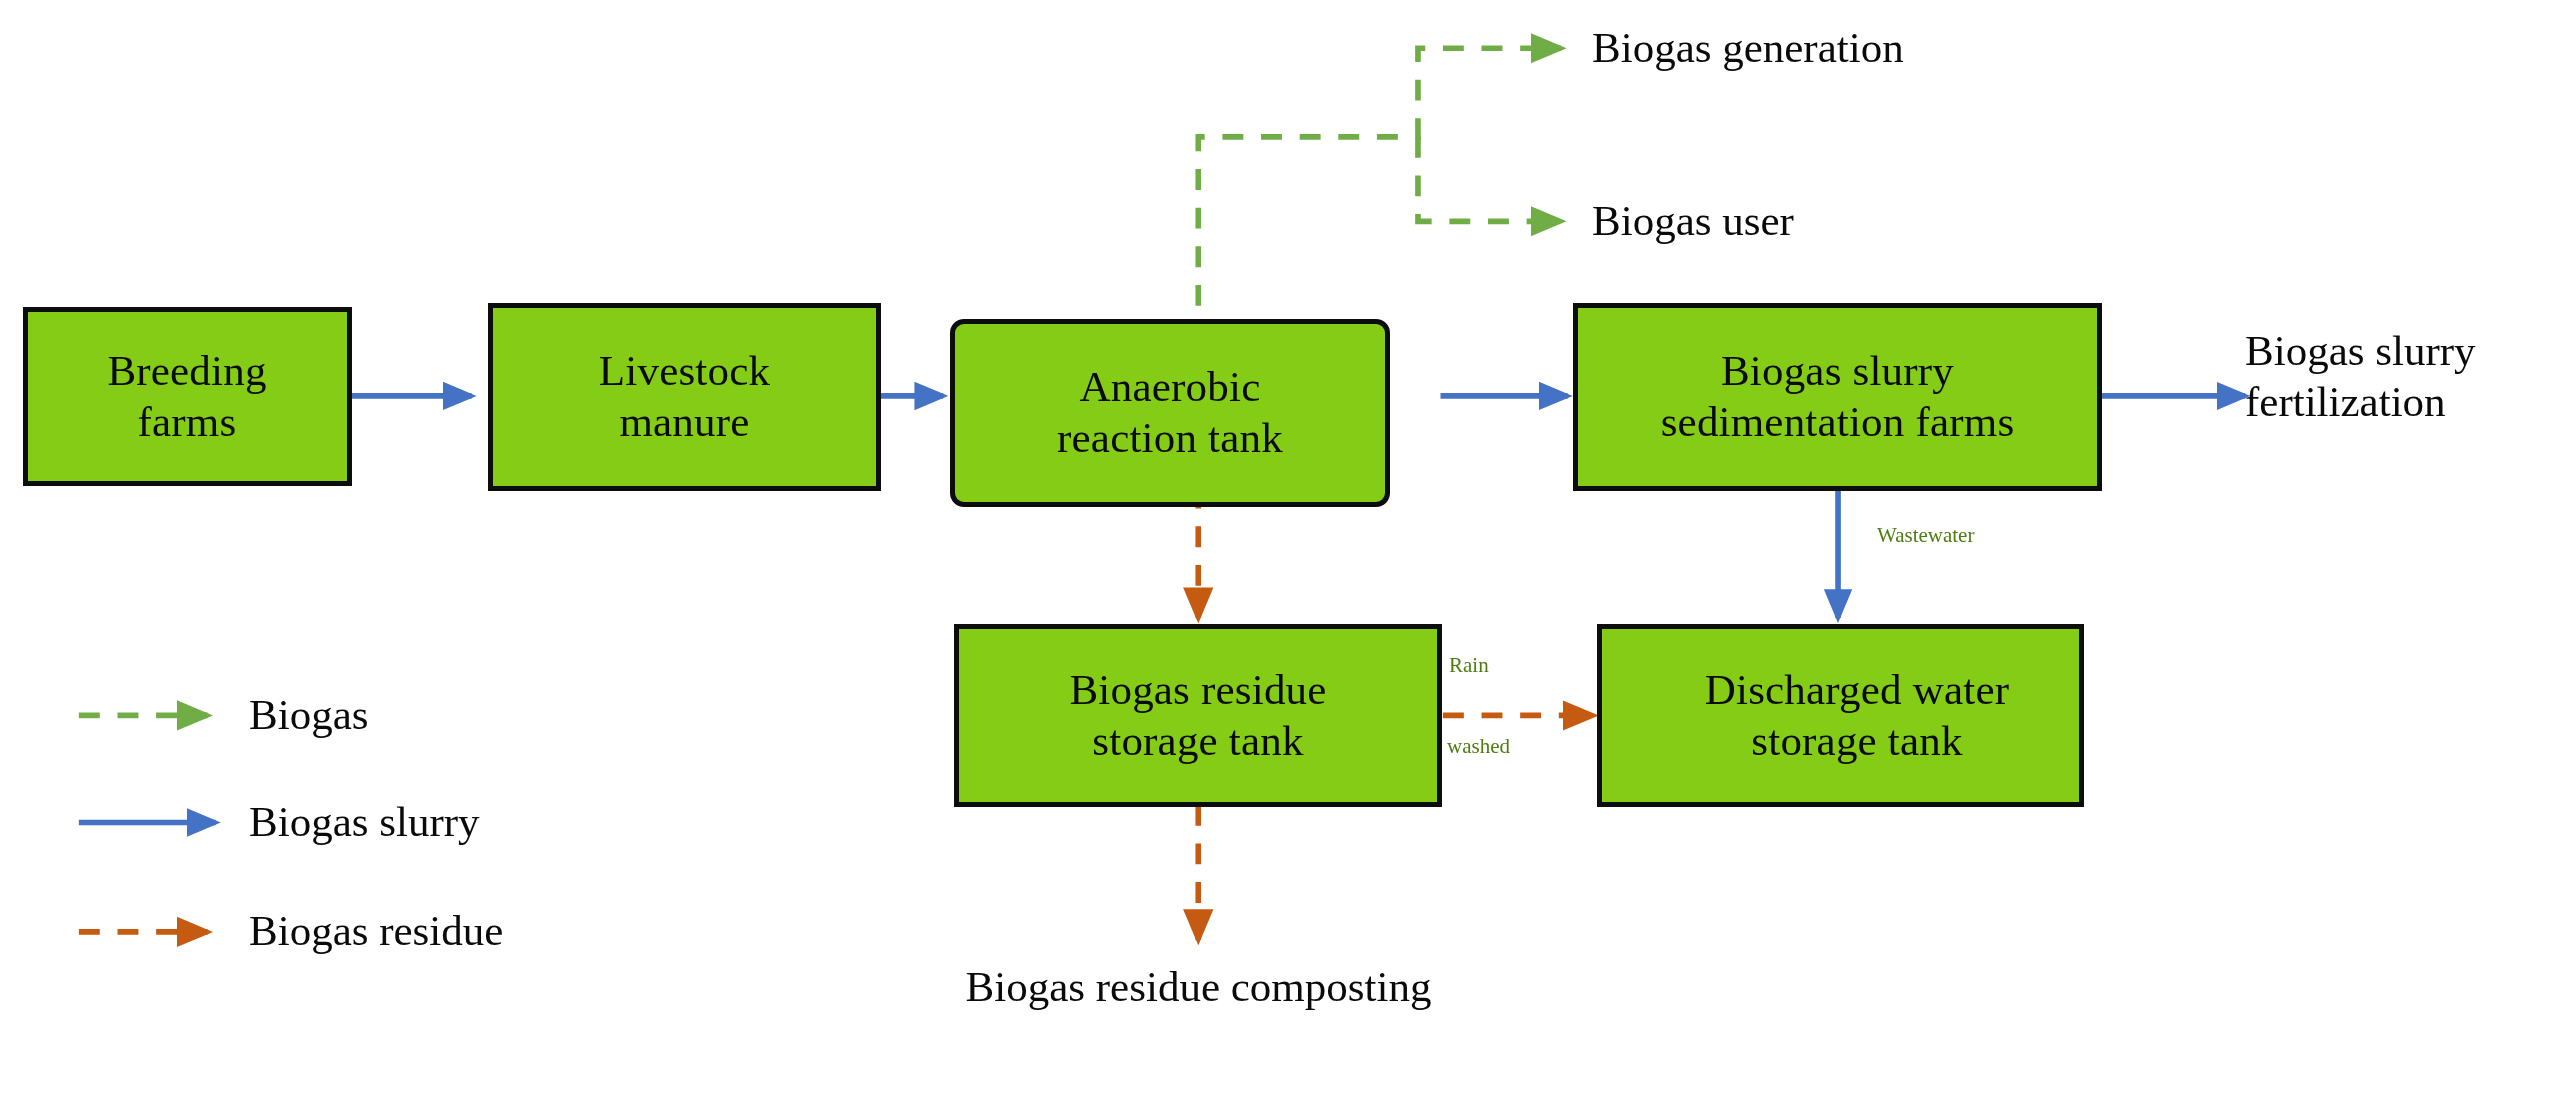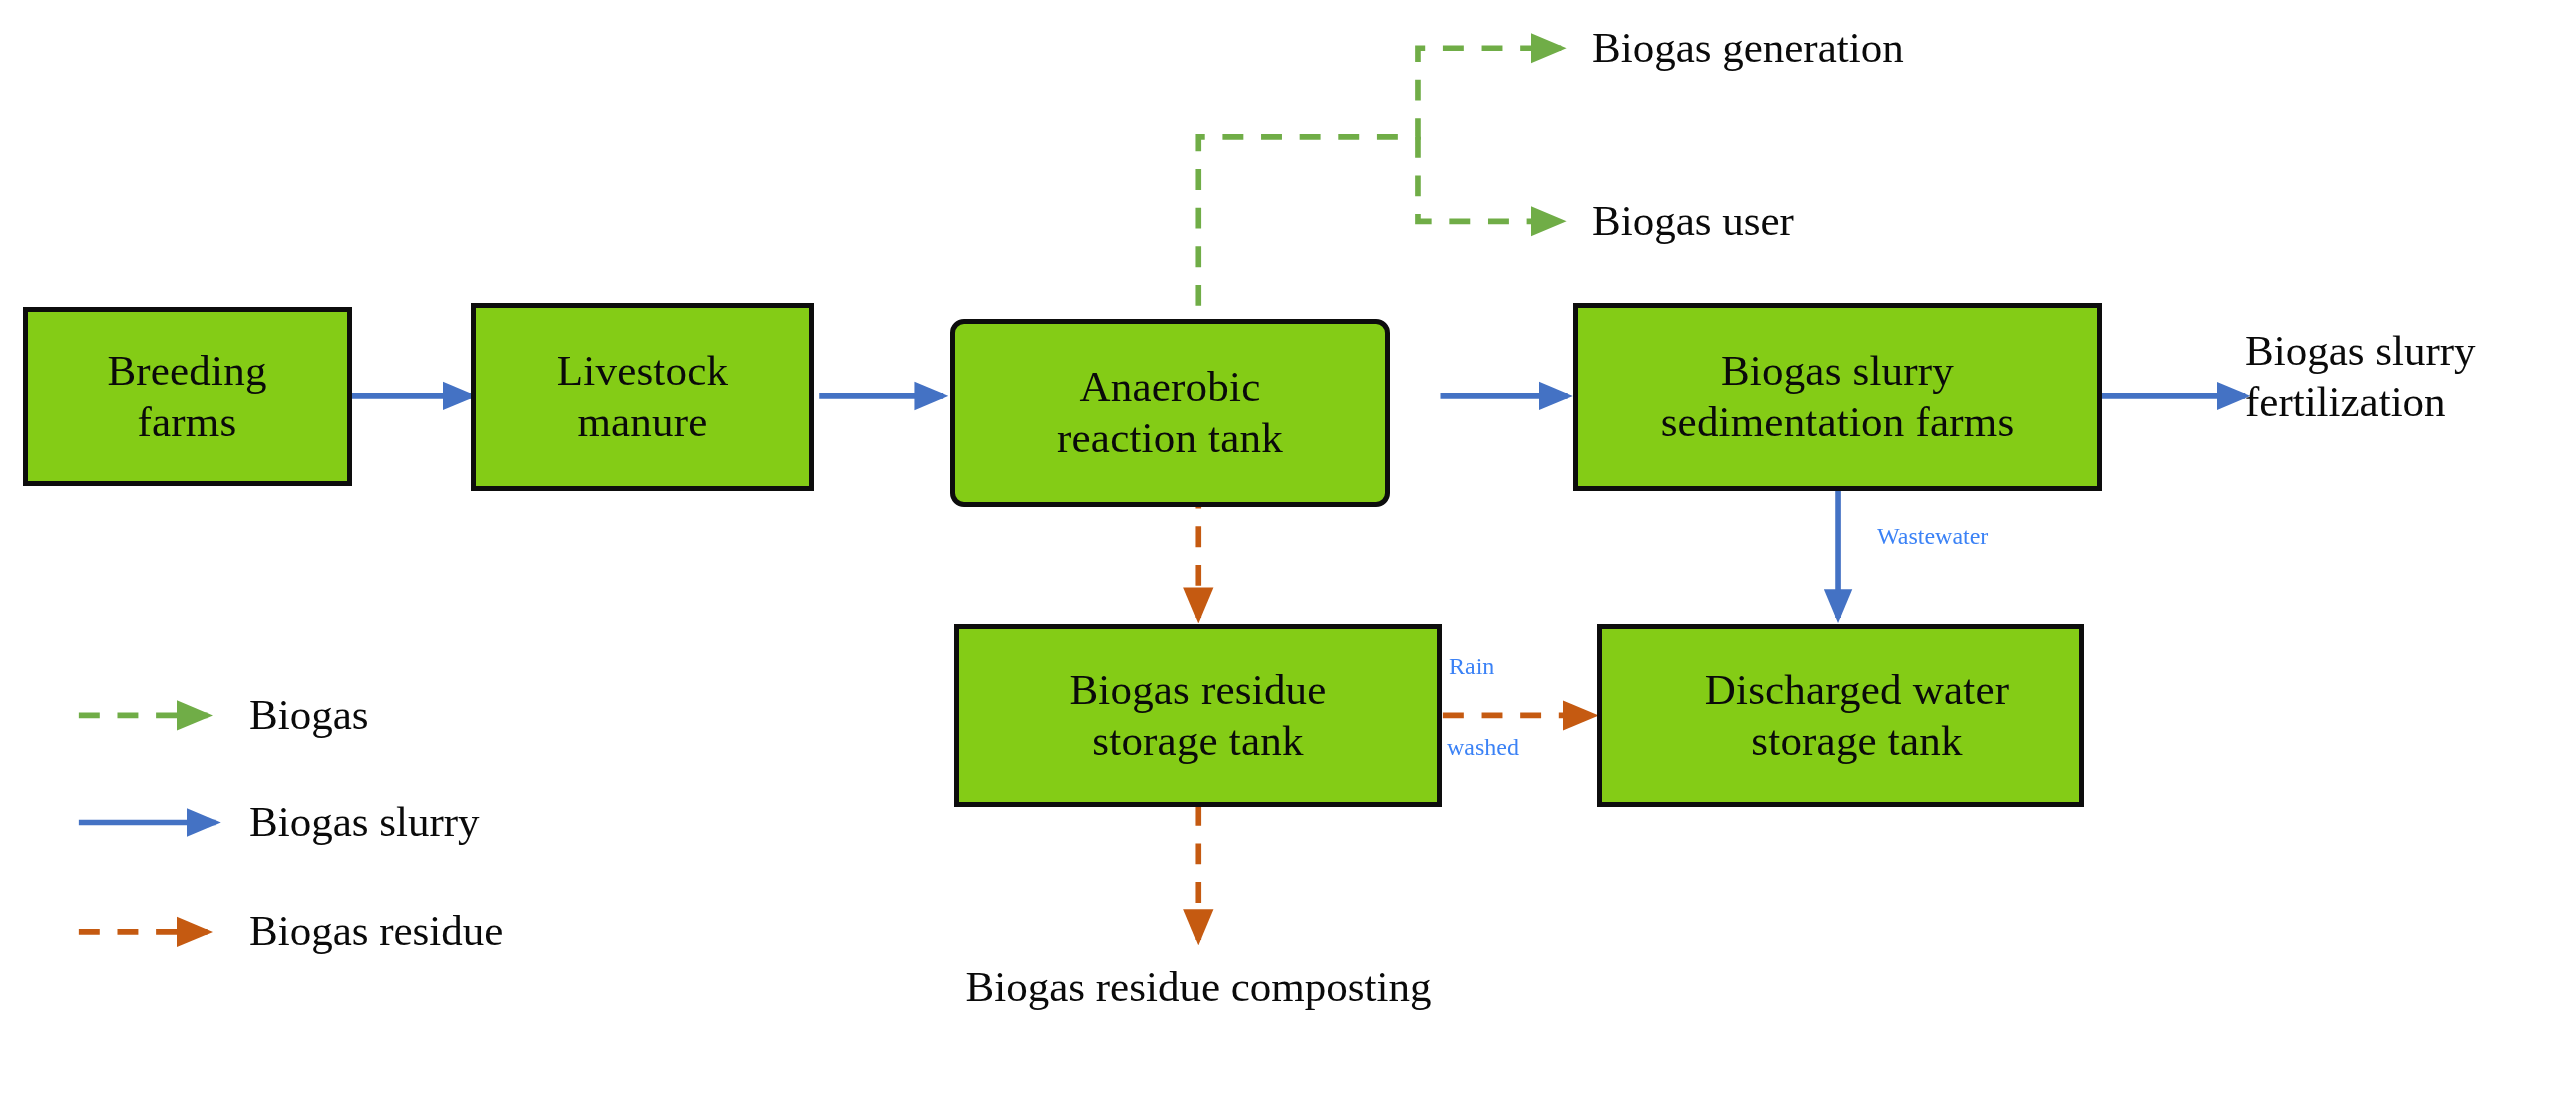--- a/index.html
+++ b/index.html
@@ -44,22 +44,22 @@
     position: absolute;
     color: #0a0a0a;
     font-size: 43px;
     line-height: 1.18;
     text-align: center;
     white-space: nowrap;
   }
   .freetext.left { text-align: left; }
   .edgelabel {
     position: absolute;
-    color: #3b82f6;
-    font-size: 24px;
+    color: #4d7c0f;
+    font-size: 21px;
     line-height: 1.15;
     white-space: nowrap;
   }
   .legend-label {
     position: absolute;
     color: #0a0a0a;
     font-size: 43px;
     white-space: nowrap;
   }
 </style>
@@ -108,21 +108,21 @@
     <line x1="98" y1="1158" x2="258" y2="1158" stroke="#C55A11" stroke-width="7" stroke-dasharray="26 22" marker-end="url(#arrow-orange)"></line>
   </svg>
 
   <div class="node" style="left:22.5px; top:307px; width:329px; height:179px;">
     <span>
       <span>Breeding</span>
       <span>farms</span>
     </span>
   </div>
 
-  <div class="node" style="left:471px; top:303px; width:343px; height:188px;">
+  <div class="node" style="left:488px; top:303px; width:393px; height:188px;">
     <span>
       <span>Livestock</span>
       <span>manure</span>
     </span>
   </div>
 
   <div class="node" style="left:950px; top:319px; width:440px; height:188px;border-radius:14px;">
     <span>
       <span>Anaerobic</span>
       <span>reaction tank</span>

